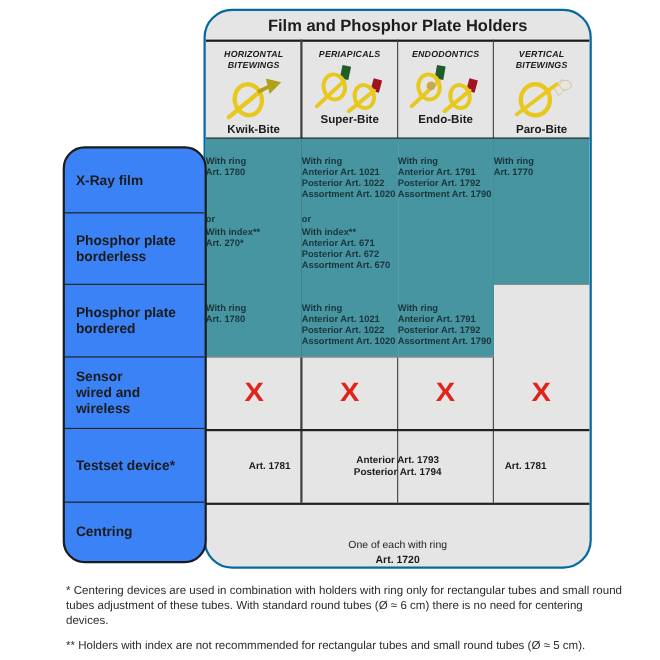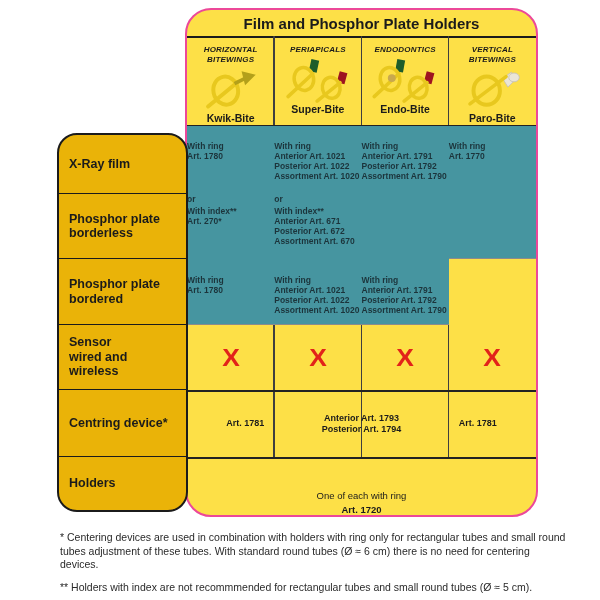--- a/index.html
+++ b/index.html
@@ -1,22 +1,22 @@
 <!DOCTYPE html>
 <html><head>
 <meta charset="utf-8">
 <style>
   html,body{margin:0;padding:0;background:#fff;}
   #canvas{position:relative;width:600px;height:600px;background:#fff;
           font-family:"Liberation Sans",sans-serif;color:#1b1b1b;overflow:hidden;}
 
   
   #table{position:absolute;left:185px;top:8px;width:353px;height:509px;
-         border:2px solid #ec4899;border-radius:26px;box-sizing:border-box;
-         background:#fde047;overflow:hidden;}
+         border:2px solid #0369a1;border-radius:26px;box-sizing:border-box;
+         background:#e5e5e5;overflow:hidden;}
   .title-row{height:26px;border-bottom:2px solid #1b1b1b;display:flex;
              align-items:center;justify-content:center;font-weight:bold;font-size:15px;}
   .header-row{position:absolute;left:0;top:28px;width:100%;height:87px;display:flex;}
   .header-cell{flex:1;display:flex;flex-direction:column;align-items:center;min-width:0;}
   .group-label{margin-top:7px;font-size:8px;font-weight:bold;line-height:9.5px;
                text-align:center;letter-spacing:.2px;white-space:pre-line;font-style:italic;}
   .icon-wrap{flex:1;display:flex;align-items:center;justify-content:center;}
   .col-name{margin-bottom:22px;font-size:10.5px;font-weight:bold;}
 
   .vsep{position:absolute;top:26px;height:421px;width:1.5px;background:#3f3f3f;}
@@ -47,21 +47,21 @@
 
   
   .testset-row{position:absolute;top:448px;left:0;width:100%;height:57px;
                display:flex;flex-direction:column;align-items:center;justify-content:flex-end;}
   .testset-l1{font-size:9.5px;}
   .testset-l2{font-size:9.5px;font-weight:bold;margin-top:3px;}
 
   
   #rowlabels{position:absolute;left:57px;top:133px;width:131px;height:379px;
              border:2px solid #1b1b1b;border-radius:20px;box-sizing:border-box;
-             background:#eab308;overflow:hidden;display:flex;flex-direction:column;z-index:3;}
+             background:#3b82f6;overflow:hidden;display:flex;flex-direction:column;z-index:3;}
   .rl{box-sizing:border-box;border-bottom:1.5px solid #1b1b1b;display:flex;
       align-items:center;padding-left:10px;font-size:12.5px;font-weight:bold;
       line-height:14.5px;white-space:pre-line;}
   .rl:last-child{border-bottom:none;flex:1;}
 
   
   #footnotes{position:absolute;left:60px;top:531px;width:506px;font-size:10.5px;
              line-height:13.5px;color:#2a2a2a;}
   #footnotes p{margin:0 0 9px 0;}
 </style>
@@ -210,22 +210,22 @@
 
   <div id="rowlabels">
     <div class="rl" style="height:59px;">X-Ray film</div>
     <div class="rl" style="height:65px;">Phosphor plate
 borderless</div>
     <div class="rl" style="height:66px;">Phosphor plate
 bordered</div>
     <div class="rl" style="height:65px;">Sensor
 wired and
 wireless</div>
-    <div class="rl" style="height:67px;">Centring device*</div>
-    <div class="rl">Holders</div>
+    <div class="rl" style="height:67px;">Testset device*</div>
+    <div class="rl">Centring</div>
   </div>
 
   <div id="footnotes">
     <p>* Centering devices are used in combination with holders with ring only for rectangular tubes and small round tubes adjustment of these tubes. With standard round tubes (Ø ≈ 6 cm) there is no need for centering devices.</p>
     <p>** Holders with index are not recommmended for rectangular tubes and small round tubes (Ø ≈ 5 cm).</p>
   </div>
 
 </div>
 
 </body></html>

